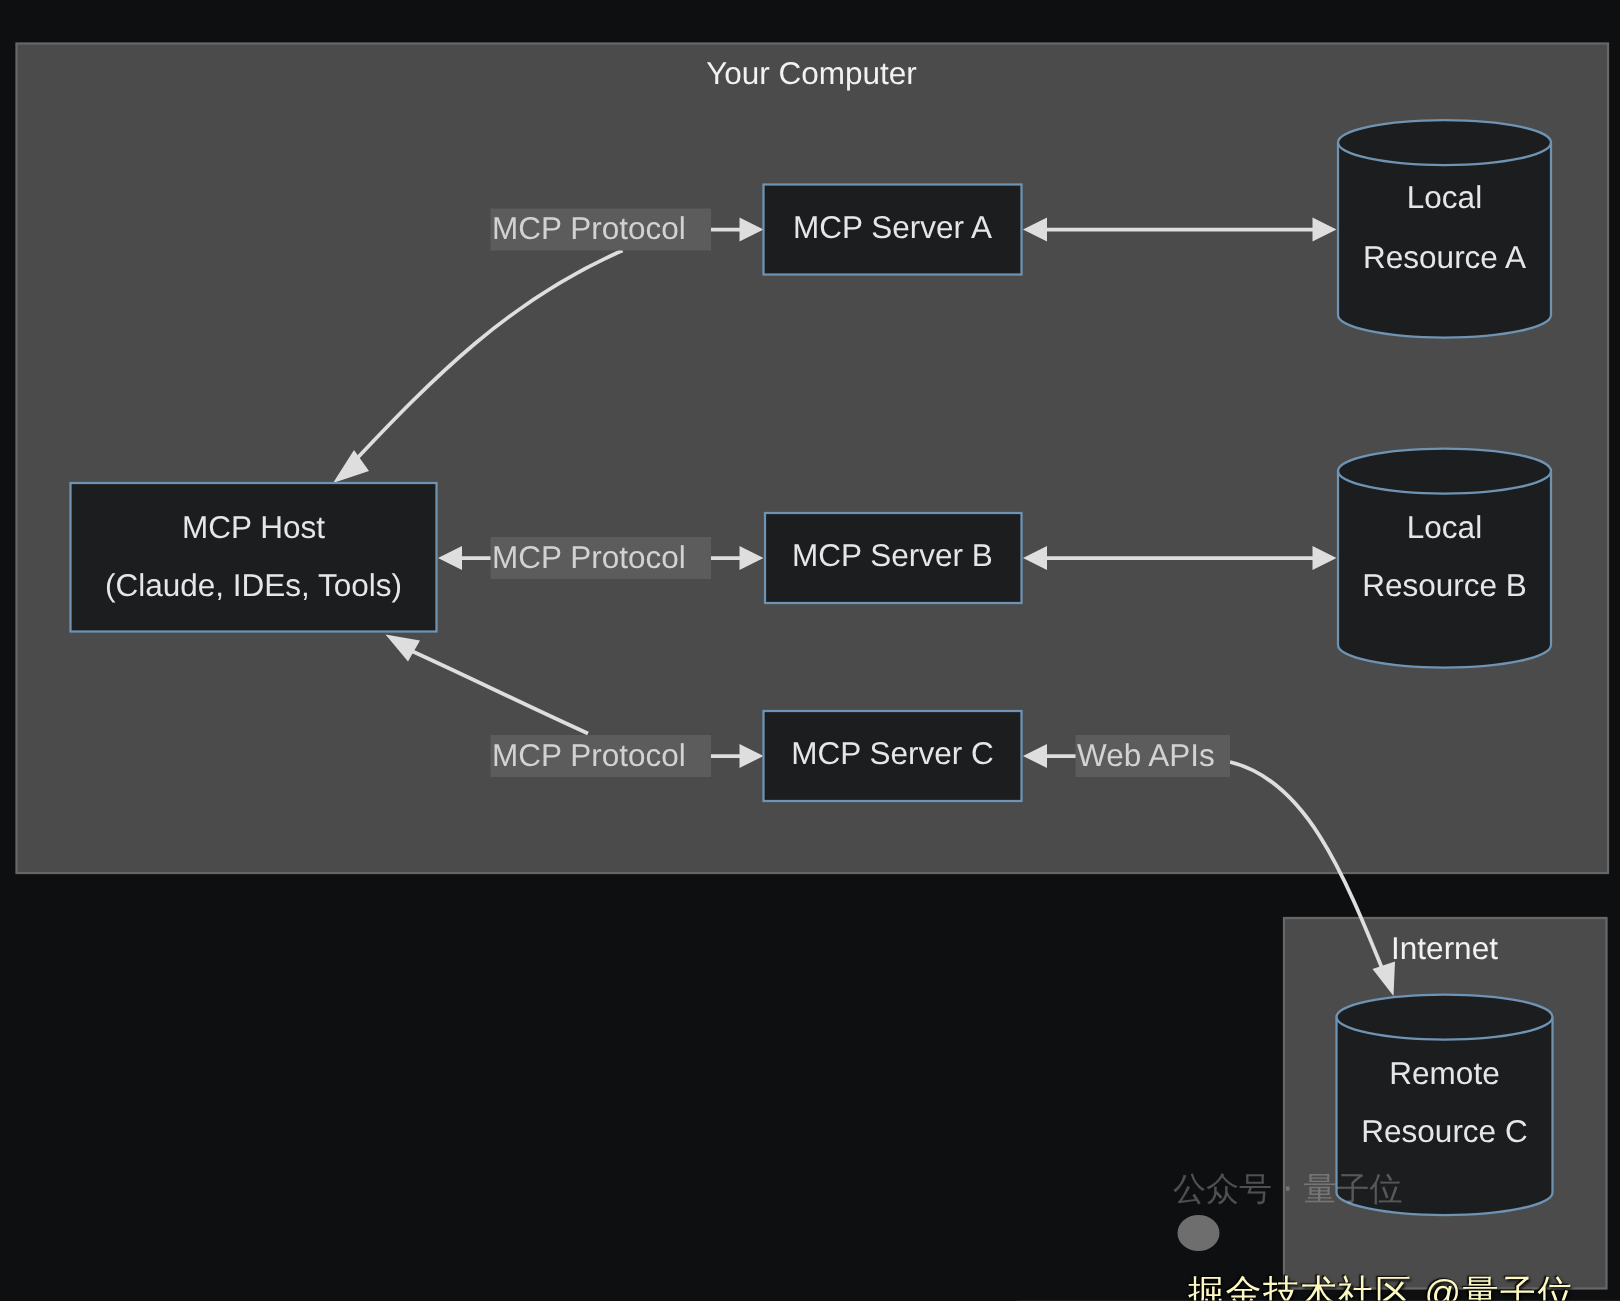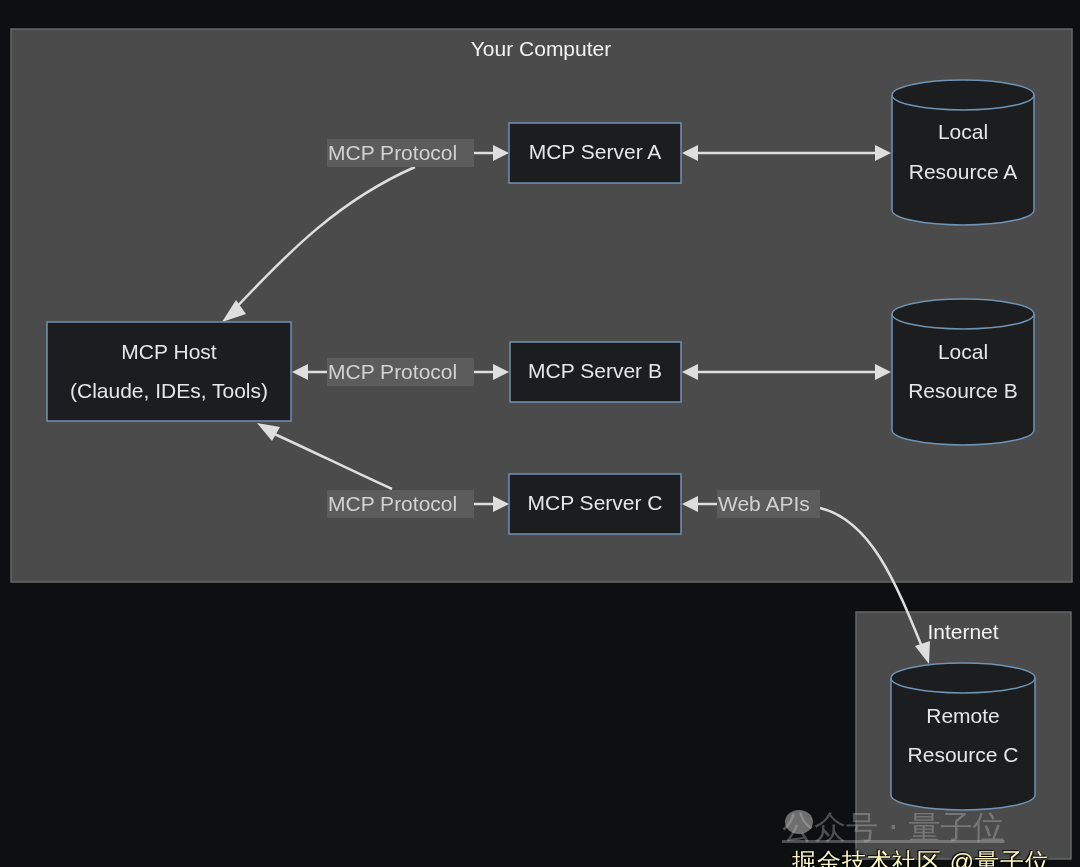--- a/index.html
+++ b/index.html
@@ -9,21 +9,21 @@
   .cluster-title { fill: #f2f2f2; font-size: 21px; text-anchor: middle; }
   .node-rect { fill: #1c1d1f; stroke: #6f93b3; stroke-width: 1.5; }
   .node-text { fill: #e6e6e6; font-size: 21px; text-anchor: middle; dominant-baseline: middle; }
   .cyl-body { fill: #1c1d1f; stroke: #6f93b3; stroke-width: 1.5; }
   .edge { fill: none; stroke: #dedede; stroke-width: 2.5; }
   .edge-label-bg { fill: #5b5c5b; }
   .edge-label { fill: #d2d2d2; font-size: 21px; dominant-baseline: middle; }
   .arrowhead { fill: #dedede; }
   .watermark { position: absolute; left: 792px; top: 846px; font-size: 24px; color: #fef9c3;
     text-shadow: 1px 1px 2px #000, -1px -1px 1px #000; font-family: Liberation Sans, sans-serif; letter-spacing: 1px; }
-  .wm-faint { position: absolute; left: 782px; top: 806px; font-size: 32px; color: rgba(200,200,200,0.35); font-family: "DejaVu Sans", sans-serif; text-decoration: underline; }
+  .wm-faint { position: absolute; left: 782px; top: 778px; font-size: 22px; color: rgba(200,200,200,0.35); font-family: "DejaVu Sans", sans-serif; }
   .wechat { position: absolute; left: 785px; top: 810px; width: 28px; height: 24px; border-radius: 50%; background: rgba(190,190,190,0.55); }
 </style>
 </head>
 <body>
 
 <svg id="diagram" width="1080" height="867" viewBox="0 0 1080 867" xmlns="http://www.w3.org/2000/svg">
 
   <g>
     <rect class="cluster" x="11" y="29" width="1061" height="553"></rect>
     <text class="cluster-title" x="541" y="56">Your Computer</text>

